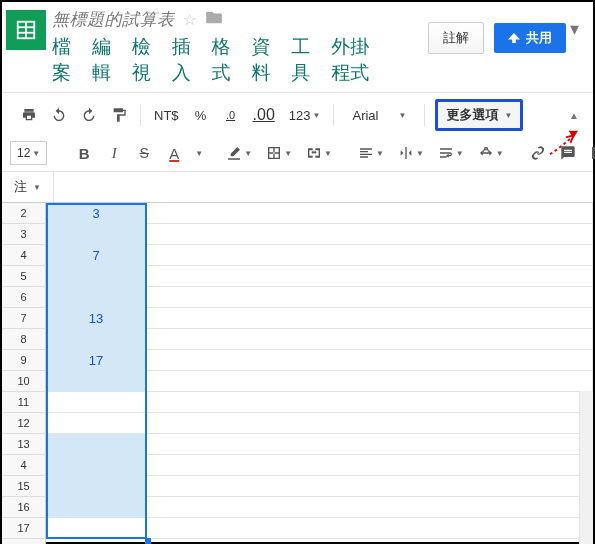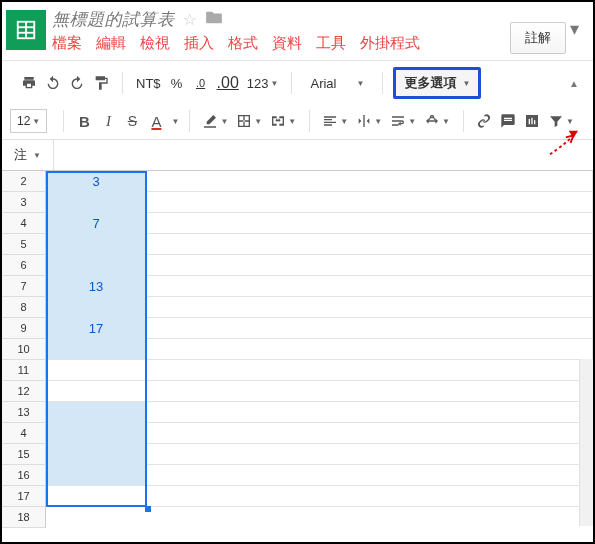--- a/index.html
+++ b/index.html
@@ -8,32 +8,32 @@
 
 
 .header { display: flex; align-items: flex-start; padding: 6px 8px 0 4px; }
 .sheets-icon { width: 40px; height: 40px; background: #0f9d58; display: flex; align-items: center; justify-content: center; margin-right: 6px; margin-top: 2px; }
 .sheets-icon svg { width: 22px; height: 22px; }
 .header-main { flex: 1; }
 .title-row { display: flex; align-items: center; gap: 8px; height: 22px; }
 .doc-title { font-size: 17px; font-style: italic; color: #777; letter-spacing: 0.5px; }
 .star-icon { color: #ccc; font-size: 16px; }
 .folder-icon { color: #aaa; font-size: 16px; }
-.menu-row { display: flex; align-items: center; gap: 14px; margin-top: 4px; color: #ef4444; font-size: 15px; }
+.menu-row { display: flex; align-items: center; gap: 14px; margin-top: 4px; color: #0f766e; font-size: 19px; }
 .menu-item { cursor: pointer; }
 .header-actions { display: flex; align-items: center; gap: 10px; padding-top: 14px; padding-left: 45px; }
 .comments-btn { border: 1px solid #ccc; background: linear-gradient(#fff,#f5f5f5); padding: 6px 14px; font-size: 13px; color: #333; cursor: pointer; border-radius: 2px; }
 .share-btn { background: #1a73e8; color: #fff; padding: 6px 14px; font-size: 13px; font-weight: bold; border: none; border-radius: 2px; cursor: pointer; display: flex; align-items: center; gap: 6px; }
 .share-btn::before { content: ''; width: 12px; height: 10px; background: #fff; display: inline-block; clip-path: polygon(50% 100%, 0 35%, 35% 35%, 35% 0, 65% 0, 65% 35%, 100% 35%); transform: rotate(180deg); }
 .header-overflow { color: #777; font-size: 18px; padding: 10px 6px 0 4px; cursor: pointer; }
 
 
 .toolbar-sep { border: none; border-top: 1px solid #e5e5e5; margin: 6px 0 0 0; }
 .toolbar { display: flex; align-items: center; padding: 6px 8px; gap: 0; }
-.tb-group { display: flex; align-items: center; gap: 2px; padding: 0 8px; }
+.tb-group { display: flex; align-items: center; gap: 8px; padding: 0 8px; }
 .tb-sep { width: 1px; height: 22px; background: #e0e0e0; margin: 0 2px; }
 .tb-btn { min-width: 22px; height: 24px; display: flex; align-items: center; justify-content: center; cursor: pointer; color: #555; font-size: 13px; padding: 0 3px; border-radius: 2px; }
 .tb-text { color: #333; font-size: 13px; cursor: pointer; padding: 0 3px; }
 .dd-arrow { font-size: 8px; color: #666; margin-left: 2px; }
 .font-name { min-width: 70px; }
 .more-opts-btn { background: #f5f5f5; border: 3px solid #1d4ed8; border-radius: 2px; padding: 4px 8px; display: flex; align-items: center; gap: 4px; cursor: pointer; color: #333; font-weight: bold; }
 .right-push { margin-left: auto; }
 
 
 .tb2 { display: flex; align-items: center; padding: 4px 8px 6px 8px; }
@@ -100,20 +100,23 @@
         <span class="menu-item">檢視</span>
         <span class="menu-item">插入</span>
         <span class="menu-item">格式</span>
         <span class="menu-item">資料</span>
         <span class="menu-item">工具</span>
         <span class="menu-item">外掛程式</span>
       </div>
     </div>
     <div class="header-actions">
       <button class="comments-btn">註解</button>
+      <button class="share-btn">
+          <span>共用</span>
+        </button>
     </div>
     <div class="header-overflow">▾</div>
   </div>
 
   <hr class="toolbar-sep">
 
   <div class="toolbar">
     <div class="tb-group">
       <div class="tb-btn">
           <svg class="icon-svg" viewBox="0 0 24 24">

